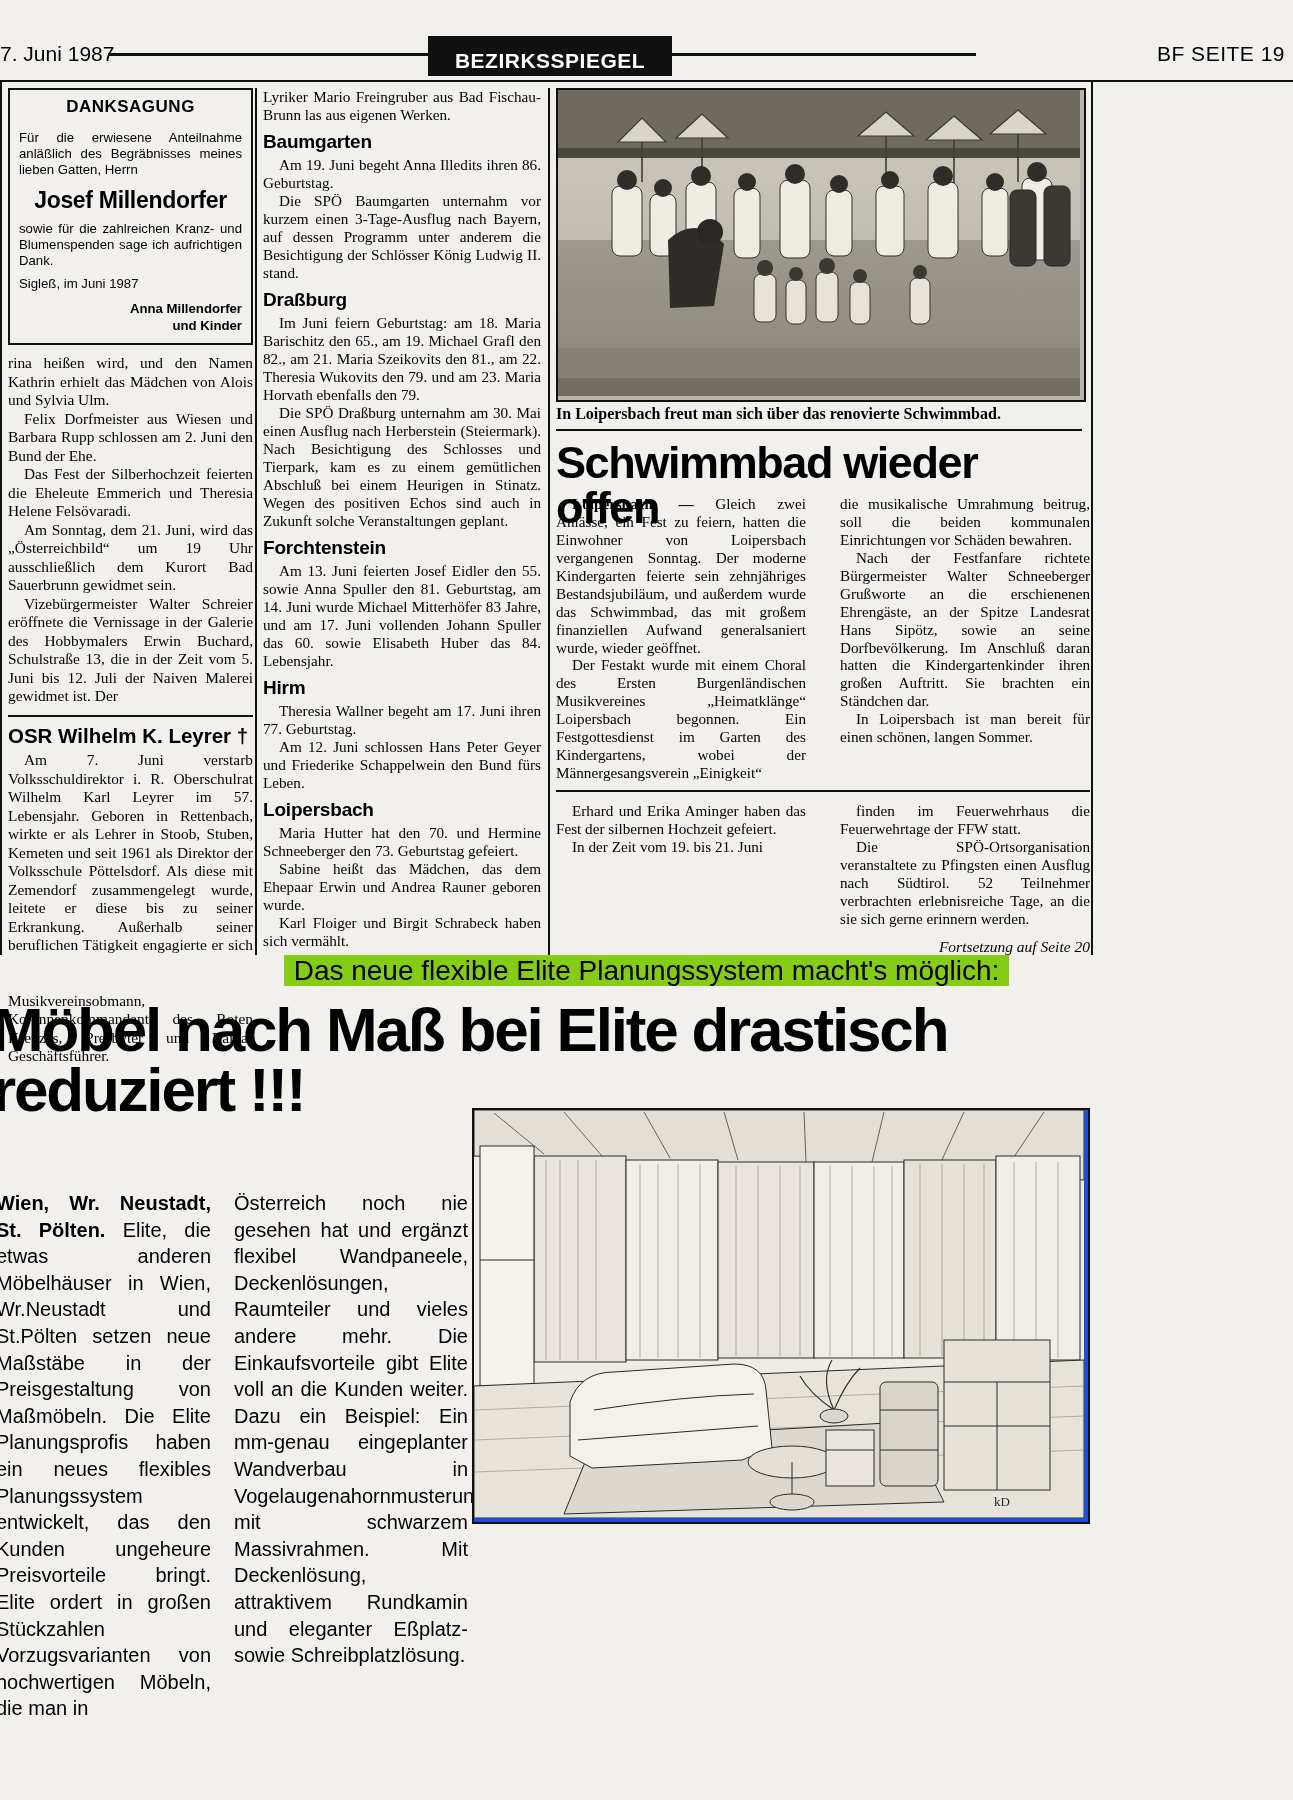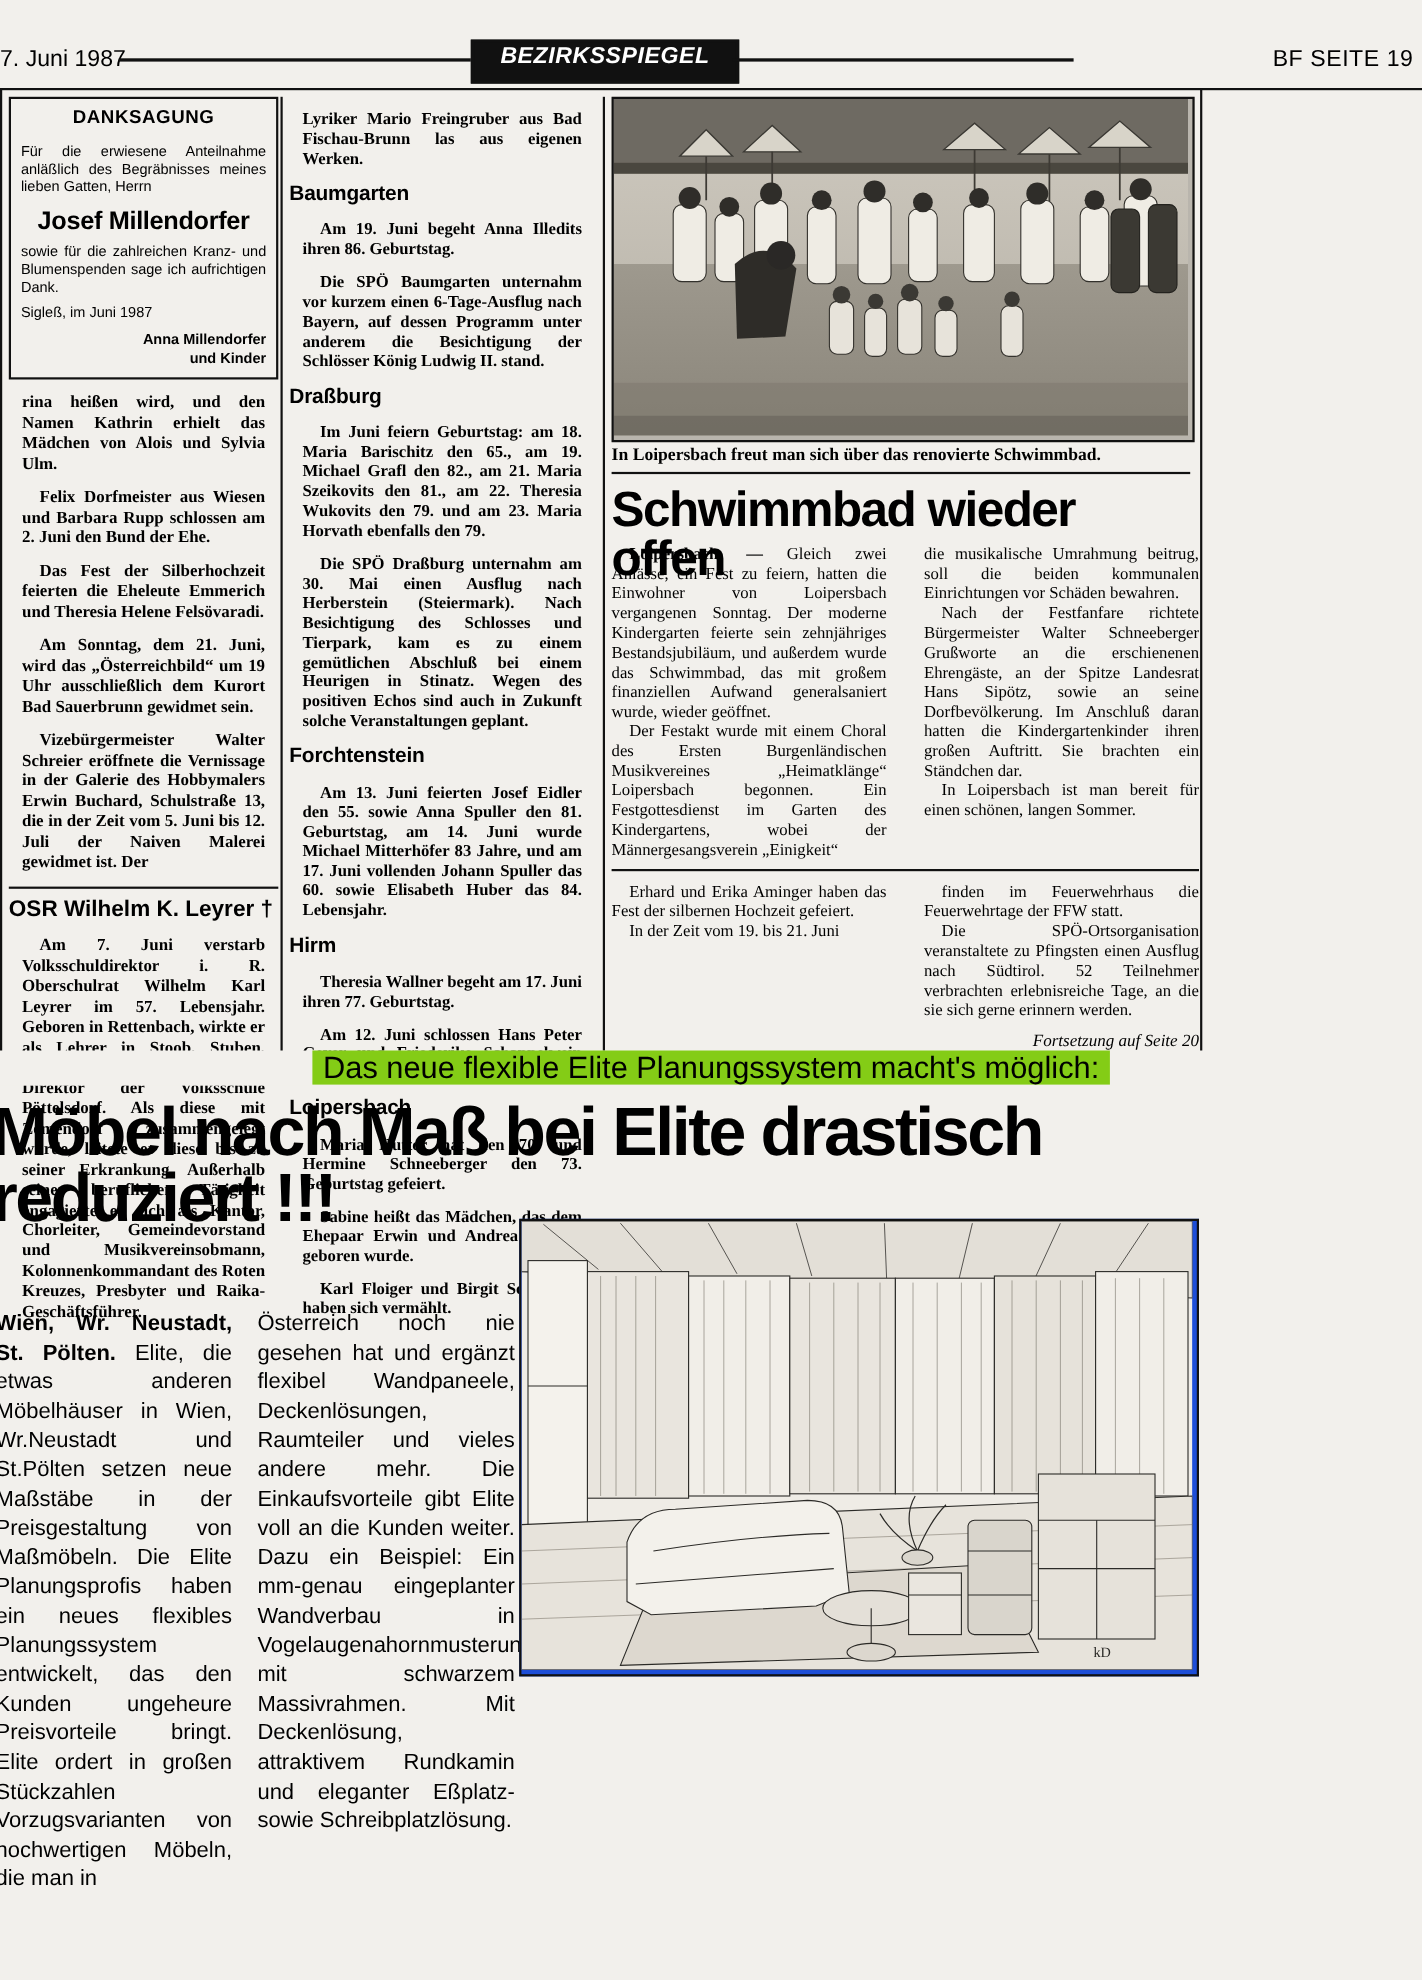--- a/index.html
+++ b/index.html
@@ -12,30 +12,30 @@
     overflow:hidden;
   }
   .page { position:relative; width:1293px; height:1800px; padding:0; box-sizing:border-box; }
 
   
   .masthead { position:absolute; top:36px; left:0; width:1293px; height:40px; }
   .md-date { position:absolute; left:0; top:6px; font-size:21px; font-family:"Liberation Sans", sans-serif; }
   .md-rule-l { position:absolute; left:108px; top:17px; width:320px; height:3px; background:#111; }
   .md-rule-r { position:absolute; left:666px; top:17px; width:310px; height:3px; background:#111; }
   .md-box { position:absolute; left:428px; top:0; width:238px; height:34px;
-            border:3px solid #111; background:#111; display:flex; align-items:flex-start; justify-content:center;font-style:italic; }
+            border:3px solid #111; background:#111; display:flex; align-items:flex-end; justify-content:center; }
   .md-box span { color:#fff; font-family:"Liberation Sans", sans-serif; font-weight:bold; font-size:21px; letter-spacing:.5px; }
   .md-right { position:absolute; right:8px; top:6px; font-size:21px; font-family:"Liberation Sans", sans-serif; letter-spacing:.5px; }
 
   
   .content-rule { position:absolute; left:0; top:80px; width:1293px; height:2px; background:#111; }
 
   
   .col { position:absolute; top:88px; font-size:15.2px; line-height:1.18; text-align:justify; }
-  .col p { margin:12px; text-indent:16px;font-weight:bold; }
+  .col p { margin:0; text-indent:16px; }
   .col p.noind { text-indent:0; }
   .col h3 {
     font-family:"Liberation Sans", sans-serif; font-weight:bold;
     font-size:19px; margin:7px 0 3px 0; letter-spacing:-.2px;
   }
   .colsep { position:absolute; width:2px; background:#111; }
 
   
   #col1 { left:8px; width:245px; }
   .danksagung {
@@ -151,21 +151,21 @@
       <div class="obit-head">OSR Wilhelm K. Leyrer †</div>
       <p>Am 7. Juni verstarb Volksschuldirektor i. R. Oberschulrat Wilhelm Karl Leyrer im 57. Lebensjahr. Geboren in Rettenbach, wirkte er als Lehrer in Stoob, Stuben, Kemeten und seit 1961 als Direktor der Volksschule Pöttelsdorf. Als diese mit Zemendorf zusammengelegt wurde, leitete er diese bis zu seiner Erkrankung. Außerhalb seiner beruflichen Tätigkeit engagierte er sich als Kantor, Chorleiter, Gemeindevorstand und Musikvereinsobmann, Kolonnenkommandant des Roten Kreuzes, Presbyter und Raika-Geschäftsführer.</p>
     </div>
   </div>
 
   <div class="col" id="col2">
     <p class="noind">Lyriker Mario Freingruber aus Bad Fischau-Brunn las aus eigenen Werken.</p>
 
     <h3>Baumgarten</h3>
     <p>Am 19. Juni begeht Anna Illedits ihren 86. Geburtstag.</p>
-    <p>Die SPÖ Baumgarten unternahm vor kurzem einen 6-Tage-Ausflug nach Bayern, auf dessen Programm unter anderem die Besichtigung der Schlösser König Ludwig II. stand.</p>
+    <p>Die SPÖ Baumgarten unternahm vor kurzem einen 3-Tage-Ausflug nach Bayern, auf dessen Programm unter anderem die Besichtigung der Schlösser König Ludwig II. stand.</p>
 
     <h3>Draßburg</h3>
     <p>Im Juni feiern Geburtstag: am 18. Maria Barischitz den 65., am 19. Michael Grafl den 82., am 21. Maria Szeikovits den 81., am 22. Theresia Wukovits den 79. und am 23. Maria Horvath ebenfalls den 79.</p>
     <p>Die SPÖ Draßburg unternahm am 30. Mai einen Ausflug nach Herberstein (Steiermark). Nach Besichtigung des Schlosses und Tierpark, kam es zu einem gemütlichen Abschluß bei einem Heurigen in Stinatz. Wegen des positiven Echos sind auch in Zukunft solche Veranstaltungen geplant.</p>
 
     <h3>Forchtenstein</h3>
     <p>Am 13. Juni feierten Josef Eidler den 55. sowie Anna Spuller den 81. Geburtstag, am 14. Juni wurde Michael Mitterhöfer 83 Jahre, und am 17. Juni vollenden Johann Spuller das 60. sowie Elisabeth Huber das 84. Lebensjahr.</p>
 
     <h3>Hirm</h3>
     <p>Theresia Wallner begeht am 17. Juni ihren 77. Geburtstag.</p>

